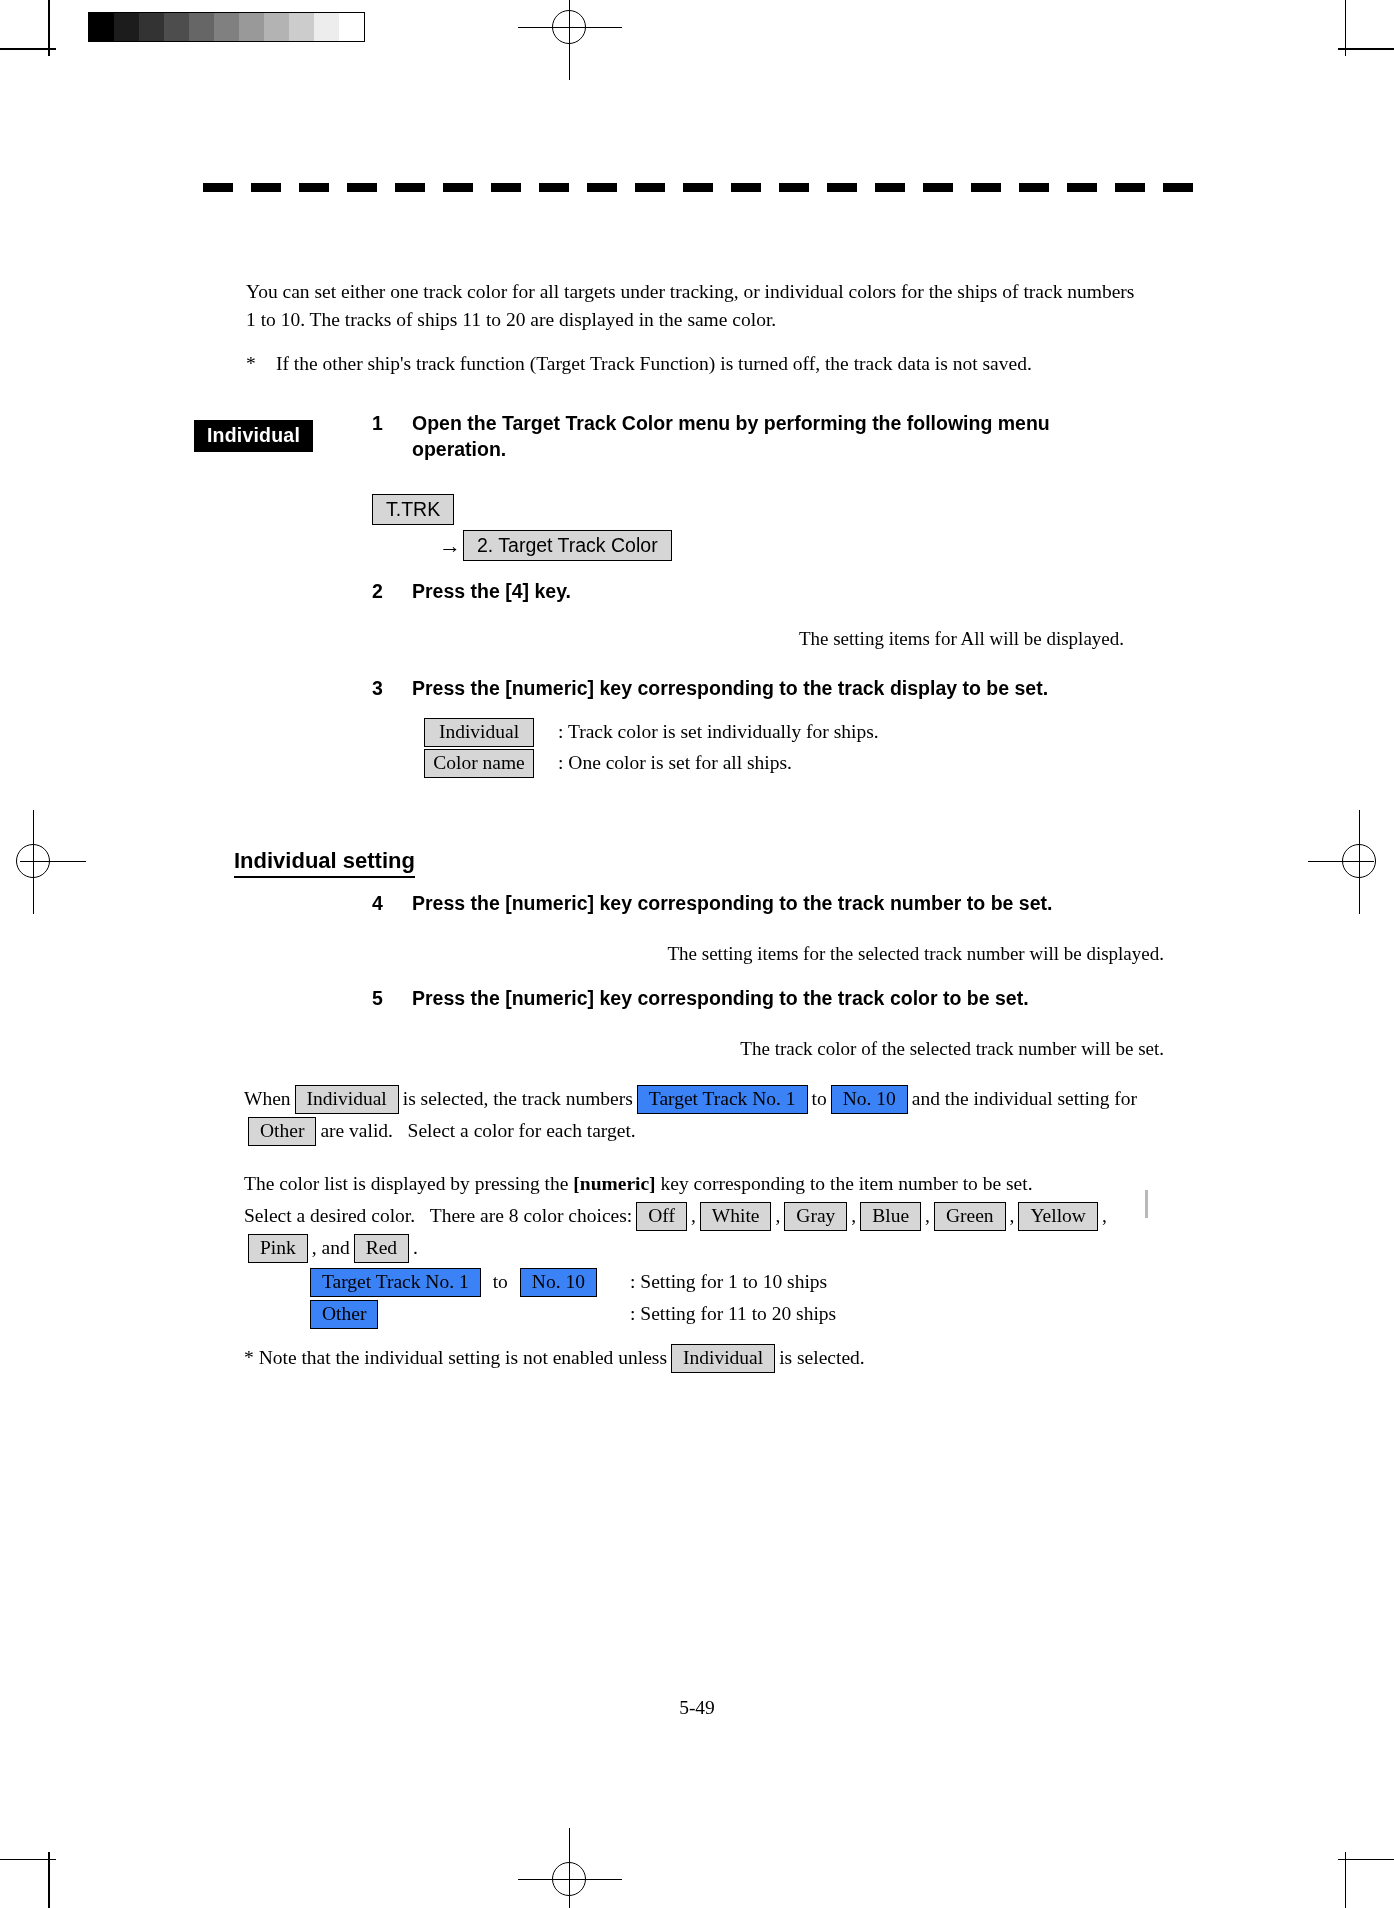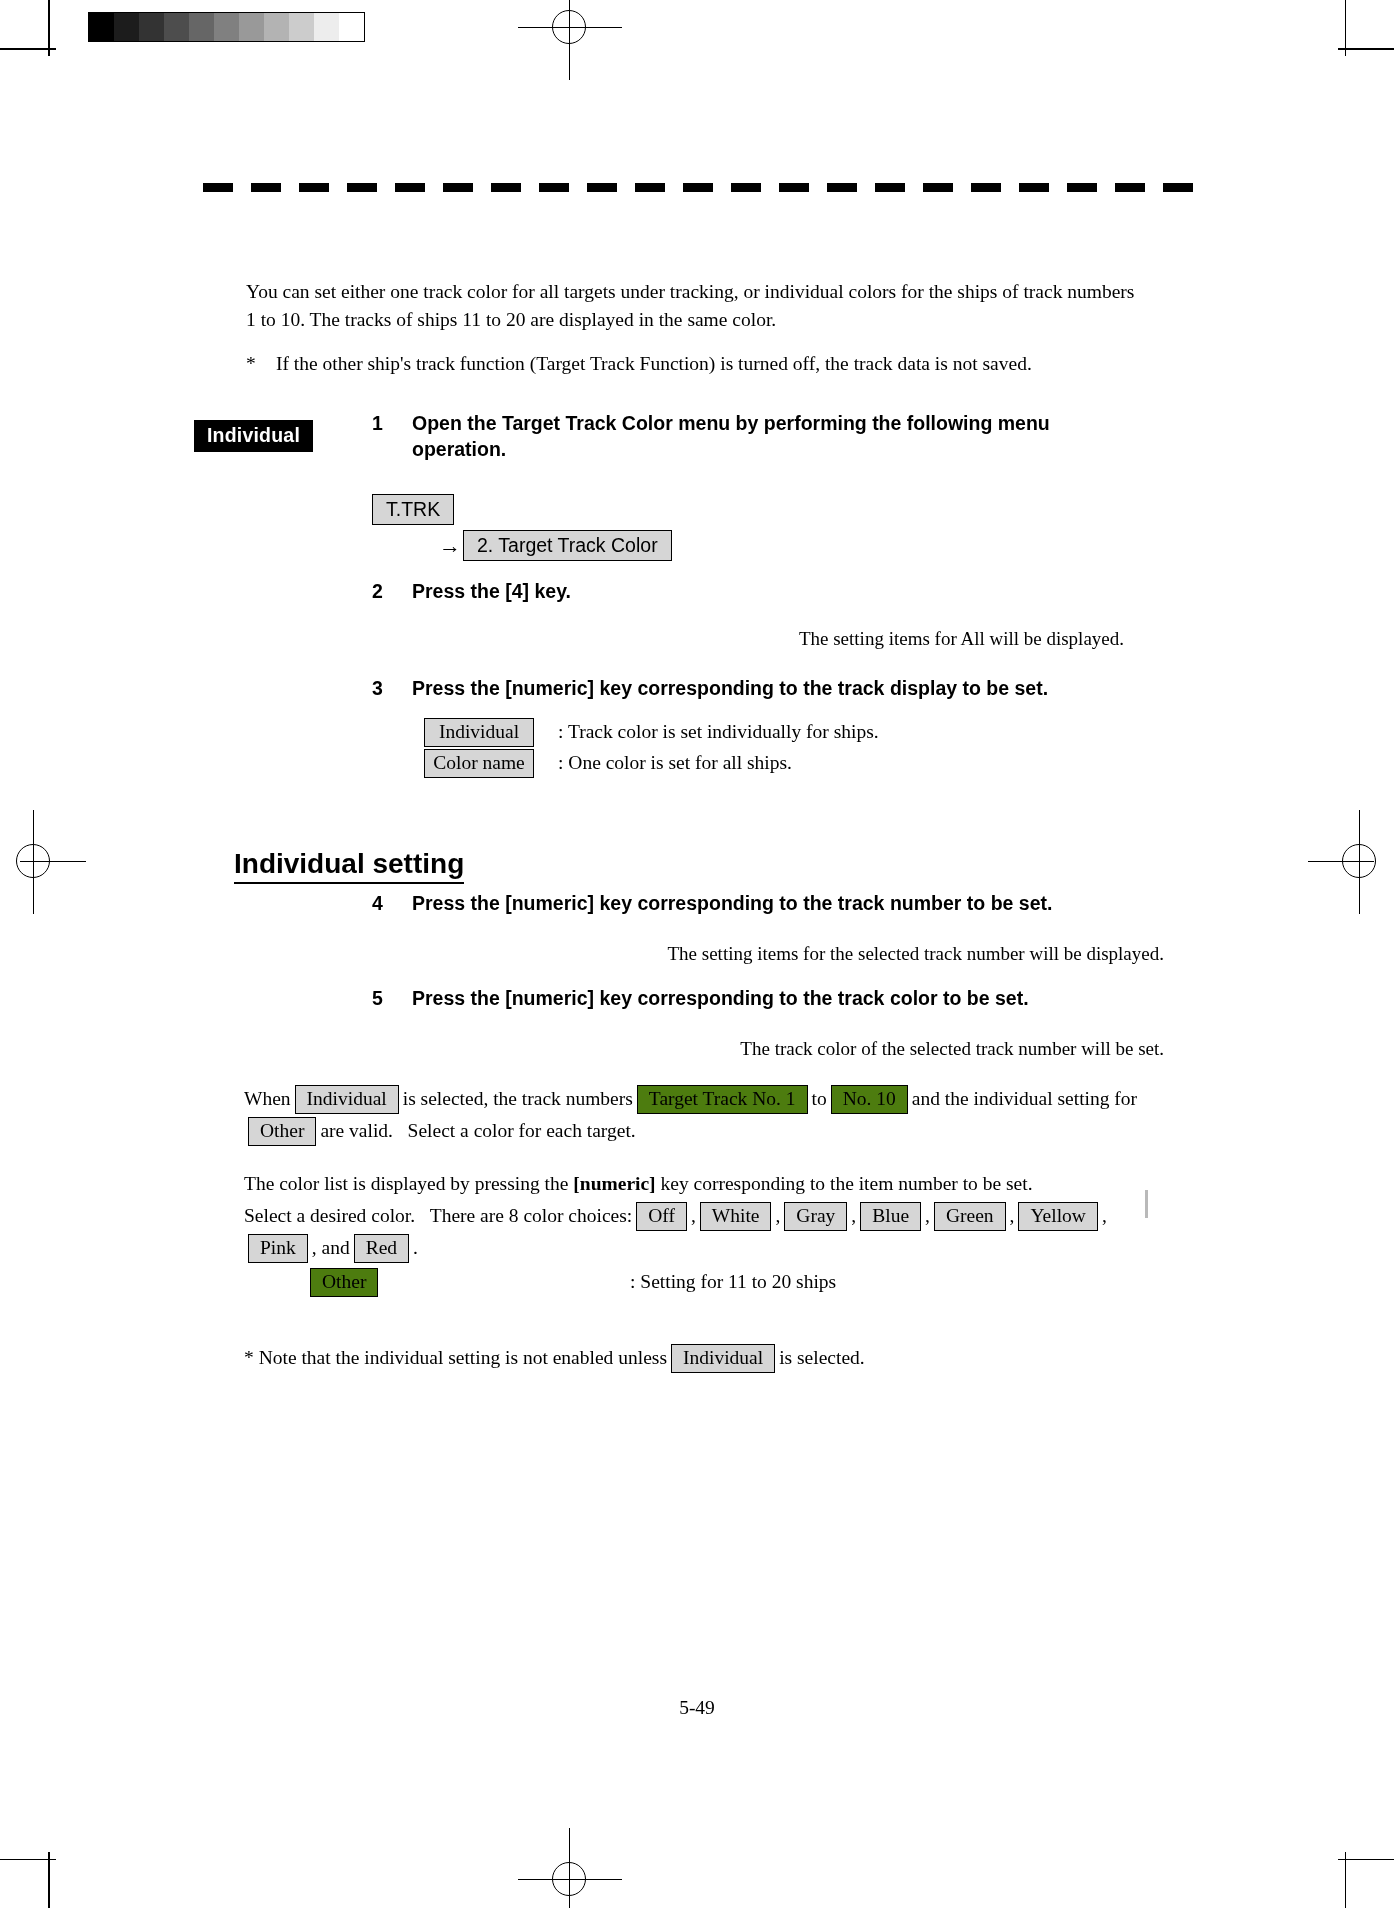--- a/index.html
+++ b/index.html
@@ -179,21 +179,21 @@
     line-height: 24px;
     vertical-align: baseline;
     white-space: nowrap;
     box-sizing: border-box;
   }
   .key.serif {
     font-family: "Liberation Serif", serif;
     font-size: 19.5px;
   }
   .key.white {
-    background: #4d7c0f;
+    background: #3b82f6;
   }
   .key.wide { min-width: 96px; text-align: center; }
 
   .menu-path {
     position: absolute;
     left: 372px;
     top: 494px;
   }
   .menu-path .row1 { display: block; margin-left: 0px; }
   .menu-path .row2 {
@@ -235,21 +235,21 @@
     margin-left: 10px;
     white-space: nowrap;
   }
 
   .section-heading {
     position: absolute;
     left: 234px;
     top: 848px;
     font-family: "Liberation Sans", sans-serif;
     font-weight: bold;
-    font-size: 28px;
+    font-size: 22px;
     border-bottom: 2.2px solid #000;
     padding-bottom: 2px;
   }
 
   .flow-para {
     position: absolute;
     font-size: 19.5px;
     line-height: 32px;
   }
   .flow-para .key { margin: 0 4px; }
@@ -414,20 +414,24 @@
     <span>The color list is displayed by pressing the</span>
     <span class="bold-inline">[numeric]</span>
     <span>key corresponding to the item number to be set.</span><br>
     <span>Select a desired color.</span>&nbsp;&nbsp;&nbsp;<span>There are 8 color choices:</span><span id="color-keys"><span class="key serif">Off</span><span>,</span><span class="key serif">White</span><span>,</span><span class="key serif">Gray</span><span>,</span><span class="key serif">Blue</span><span>,</span><span class="key serif">Green</span><span>,</span><span class="key serif">Yellow</span><span>,</span><span class="key serif">Pink</span><span>, and</span><span class="key serif">Red</span><span>.</span></span>
   </div>
 
   <div class="right-bar"></div>
 
   <div class="range-table">
     <div class="rrow">
+      <span class="rleft"><span class="key serif white">Target Track No. 1</span><span class="rsep">to</span><span class="key serif white">No. 10</span></span>
+      <span>: Setting for 1 to 10 ships</span>
+    </div>
+    <div class="rrow">
       <span class="rleft"><span class="key serif white">Other</span></span>
       <span>: Setting for 11 to 20 ships</span>
     </div>
   </div>
 
   <div class="flow-para note-bottom">
     <span>* Note that the individual setting is not enabled unless</span><span class="key serif wide">Individual</span><span>is selected.</span>
   </div>
 
   <div class="page-number">5-49</div>

